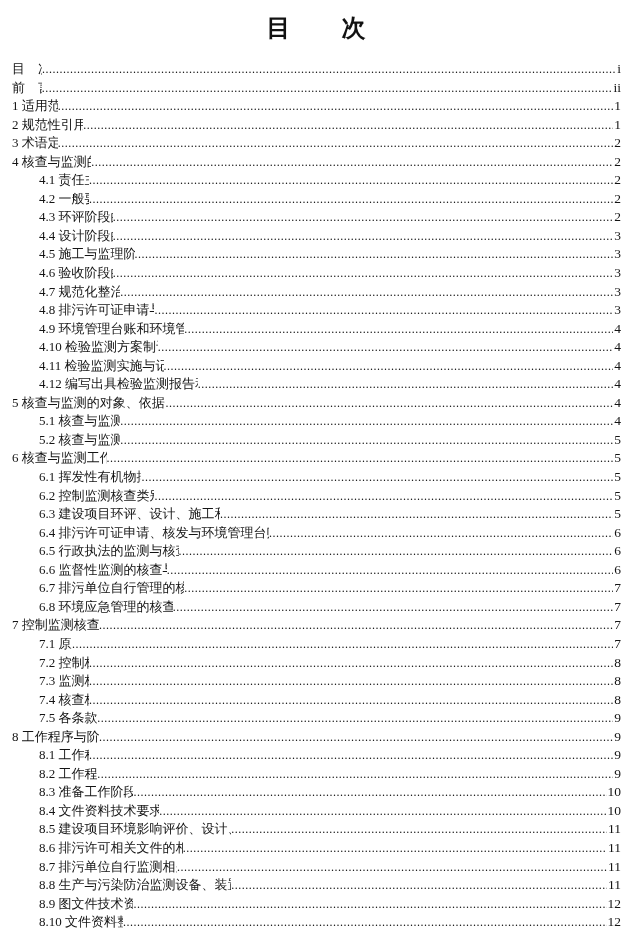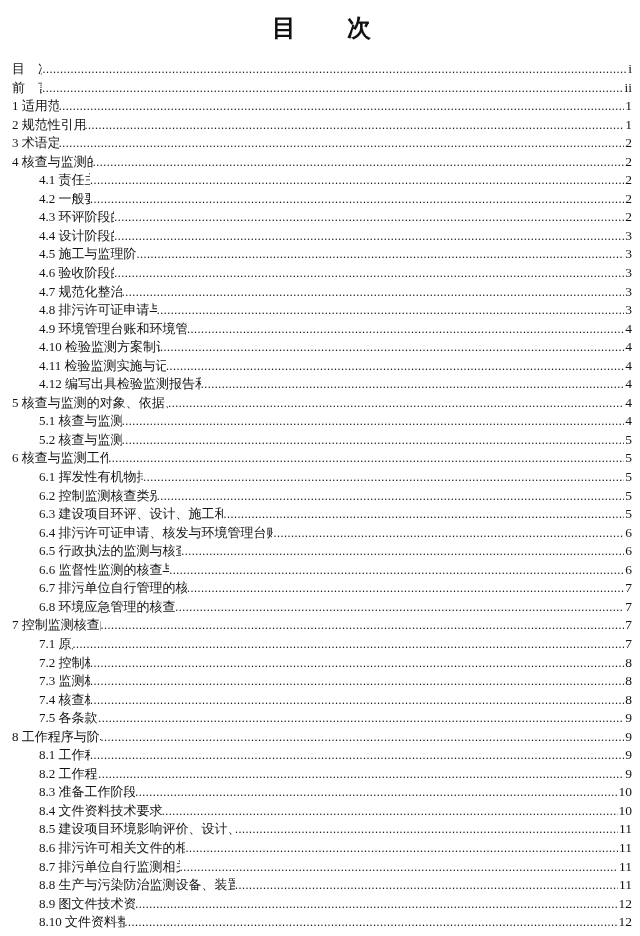--- a/index.html
+++ b/index.html
@@ -8,21 +8,21 @@
     height: 936px;
     background: #ffffff;
     color: #141414;
     font-family: "Liberation Serif", "DejaVu Serif", serif;
     overflow: hidden;
   }
   .page {
     box-sizing: border-box;
     width: 640px;
     height: 936px;
-    padding: 10px 8px 0 12px;
+    padding: 10px 19px 0 12px;
   }
   .doc-title {
     font-family: "Liberation Sans", "DejaVu Sans", sans-serif;
     font-weight: 700;
     font-size: 24px;
     text-align: center;
     margin: 2px 0 0 0;
     letter-spacing: 1px;
     color: #111;
   }

